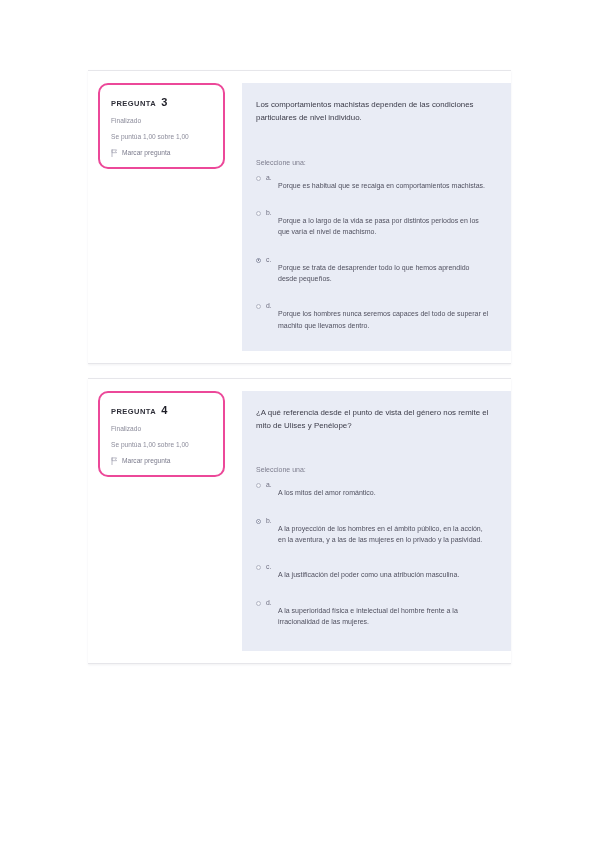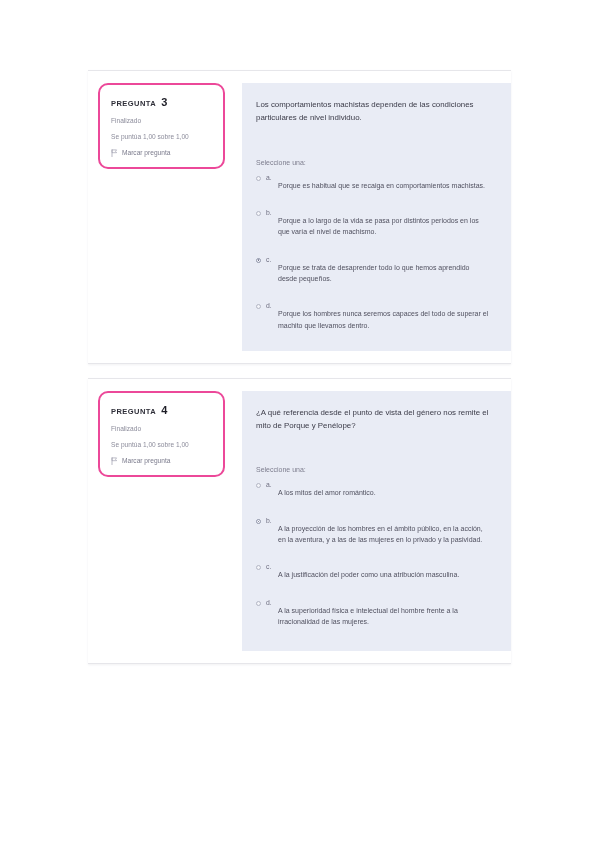--- a/index.html
+++ b/index.html
@@ -250,21 +250,21 @@
           <svg width="7" height="8" viewBox="0 0 7 8" fill="none" xmlns="http://www.w3.org/2000/svg">
             <path d="M1 0.6 V7.6" stroke="#9a9aab" stroke-width="0.7" stroke-linecap="round"></path>
             <path d="M1 0.9 H5.6 L4.5 2.3 L5.6 3.7 H1 Z" stroke="#9a9aab" stroke-width="0.65" fill="none" stroke-linejoin="round"></path>
           </svg>
         </span>
         <span class="flag-text">Marcar pregunta</span>
       </div>
     </div>
 
     <div class="question-panel">
-      <p class="question-text">¿A qué referencia desde el punto de vista del género nos remite el mito de Porque y  Penélope?</p>
+      <p class="question-text">¿A qué referencia desde el punto de vista del género nos remite el mito de Ulises y  Penélope?</p>
       <p class="select-label">Seleccione una:</p>
       <div class="options">
   <div class="option">
     <span class="radio"></span>
     <span class="opt-letter">a.</span>
     <span class="opt-text">A los mitos del amor romántico.</span>
   </div>
 
   <div class="option">
     <span class="radio checked"></span>

